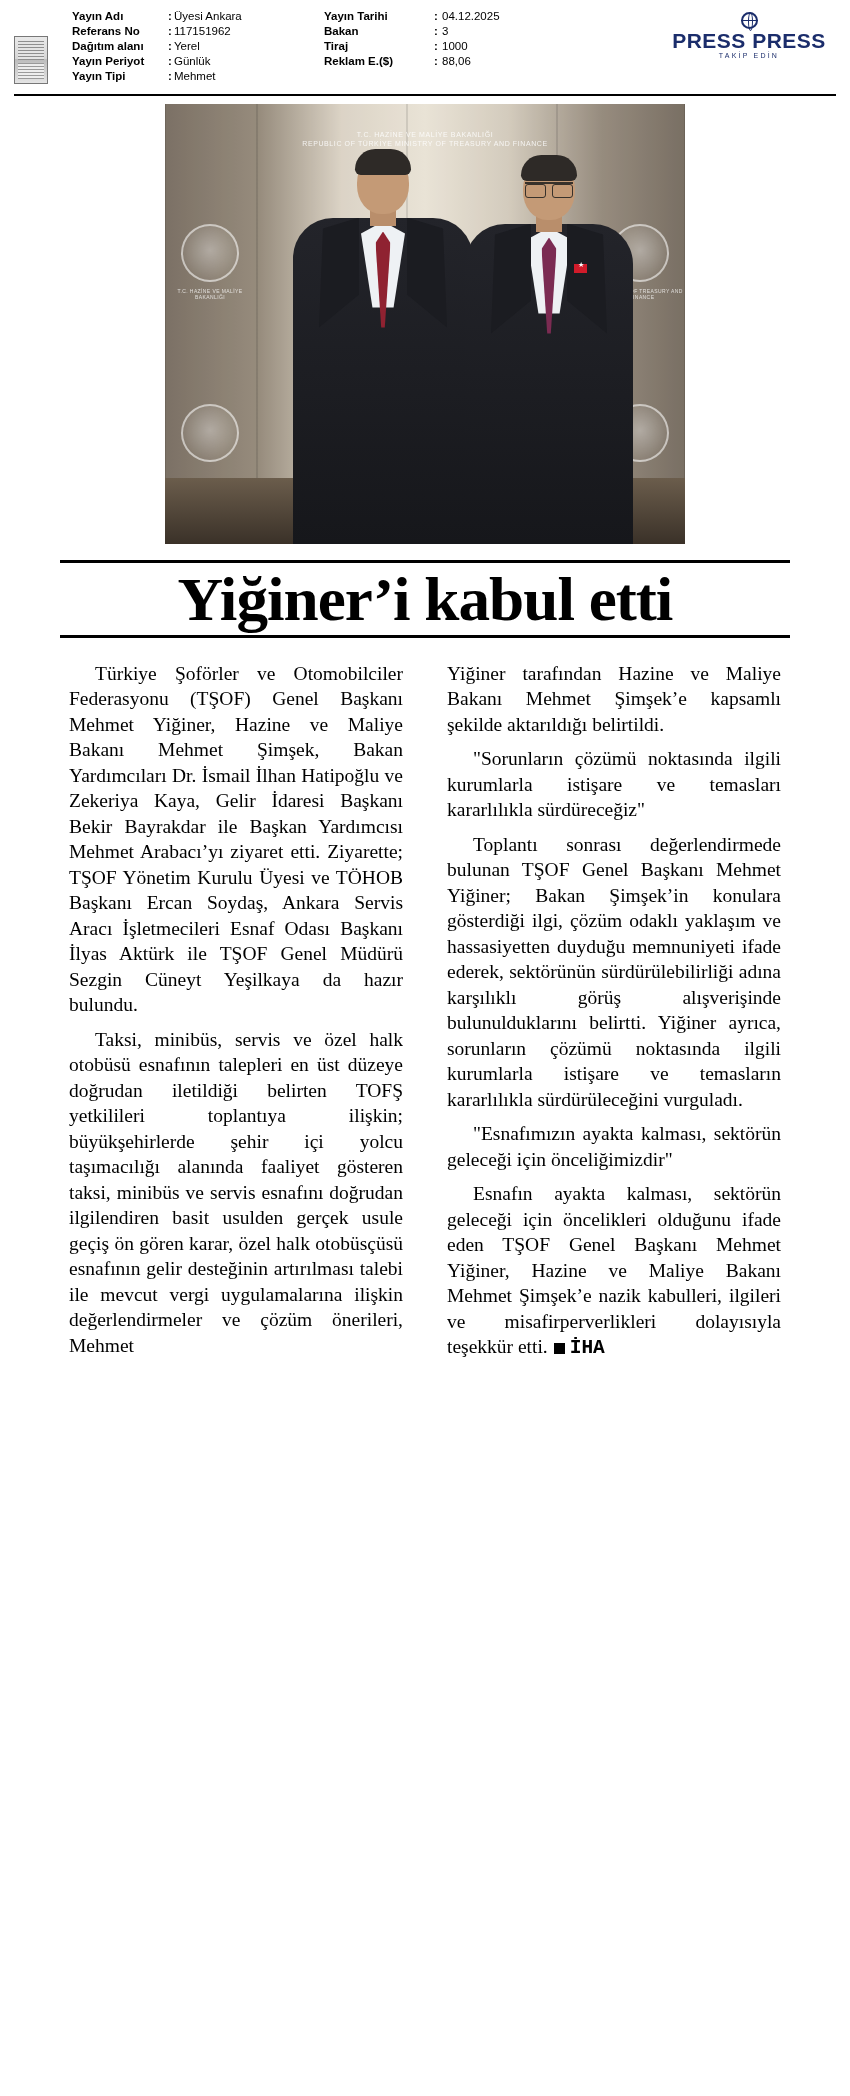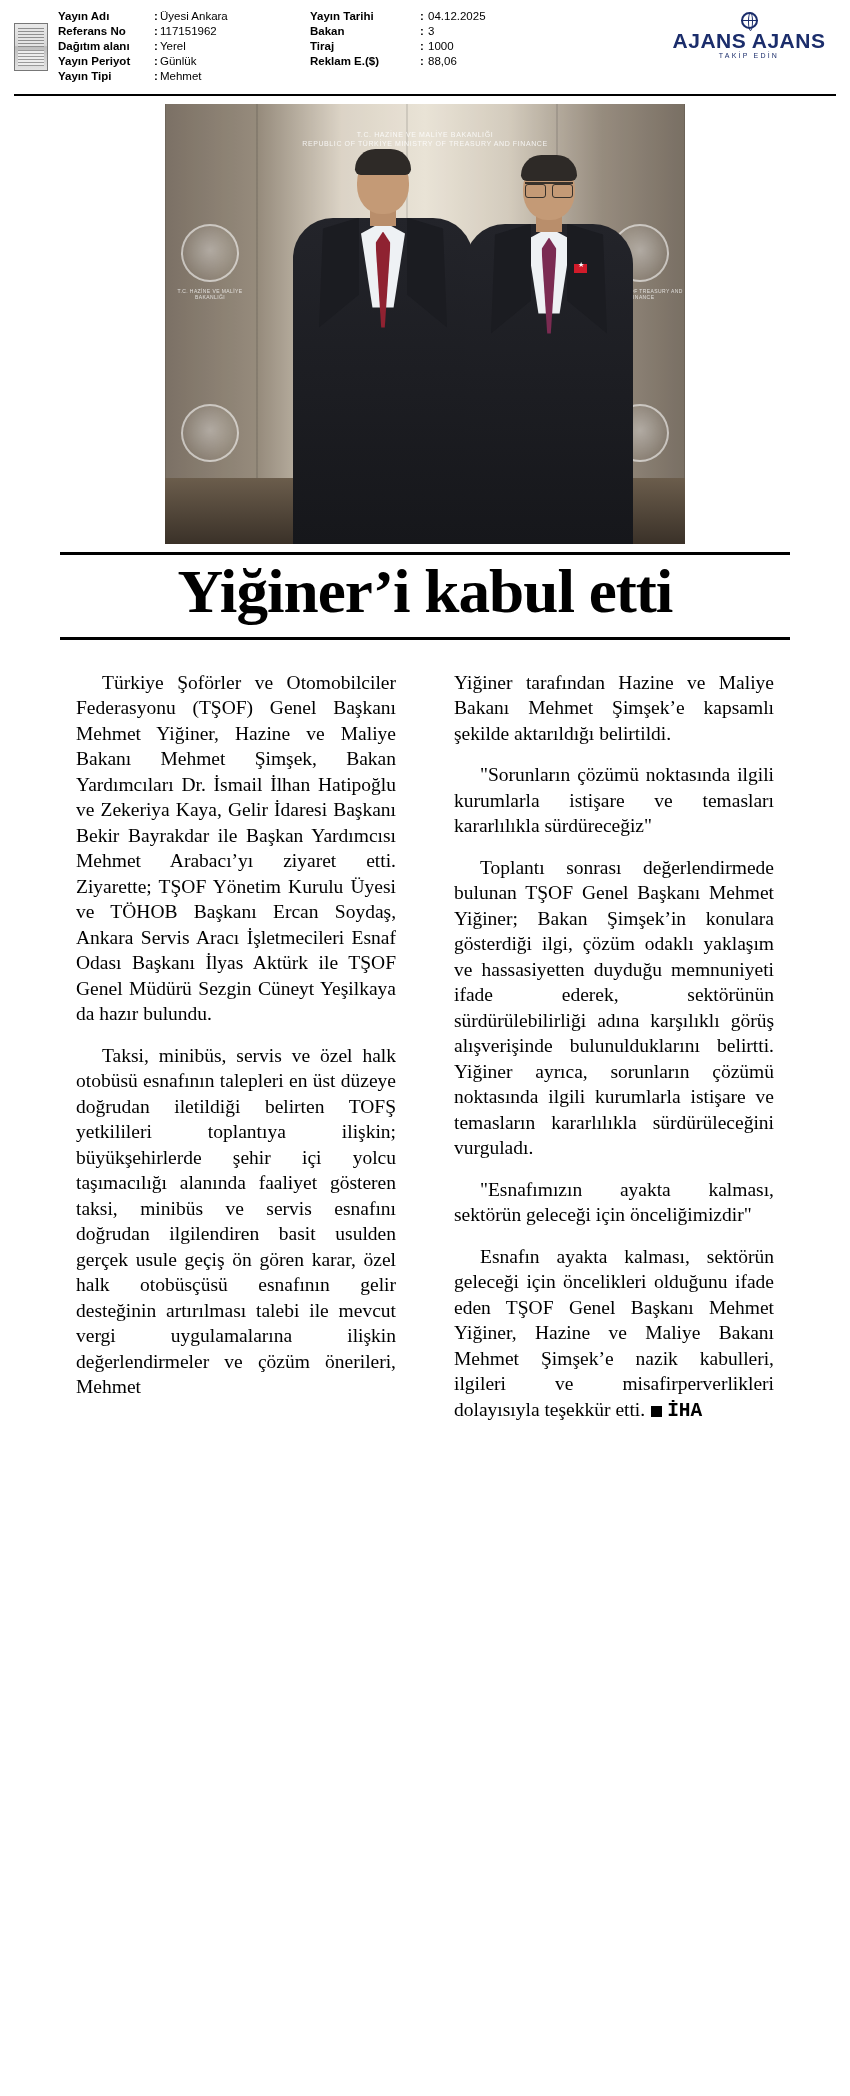--- a/index.html
+++ b/index.html
@@ -12,22 +12,22 @@
     color: #000;
     position: relative;
     overflow: hidden;
   }
 
   
   .header {
     position: relative;
     padding: 10px 14px 6px 14px;
     display: flex;
-    align-items: center;
-    gap: 10px;
+    align-items: flex-end;
+    gap: 24px;
   }
   .clip-thumb {
     width: 34px;
     height: 48px;
     border: 1px solid #777;
     background:
       linear-gradient(180deg,#e9e9e9 0%, #d6d6d6 48%, #bdbdbd 49%, #e4e4e4 100%);
     position: relative;
     flex: 0 0 auto;
     margin-top: 1px;
@@ -228,24 +228,24 @@
     position: absolute; top: 106px; right: 46px;
     width: 13px; height: 9px; background: #d11b2a;
   }
   .flag-pin::after {
     content:"★"; position: absolute; left: 4px; top: -3px;
     color: #fff; font-size: 7px;
   }
 
   
   .headline-wrap {
-    margin-top: 8px;
+    margin-top: 16px;
     border-top: 3px solid #000;
     border-bottom: 3px solid #000;
-    padding: 2px 0 12px 0;
+    padding: 2px 0 2px 0;
   }
   .headline {
     font-family: "Liberation Serif", serif;
     font-weight: bold;
     font-size: 62px;
     line-height: 68px;
     letter-spacing: -1px;
     text-align: center;
     white-space: nowrap;
     transform: scaleX(1.02);
@@ -259,21 +259,21 @@
   }
   .col {
     flex: 1 1 0;
     font-family: "Liberation Serif", serif;
     font-size: 19.5px;
     line-height: 25.5px;
     text-align: justify;
     text-justify: inter-word;
     hyphens: manual;
   }
-  .col p { margin: 16px; text-indent: 26px; }
+  .col p { margin: 9px; text-indent: 26px; }
   .col p.noindent { text-indent: 0; }
   .endmark {
     display: inline-block;
     width: 11px; height: 11px;
     background: #000;
     margin: 0 5px 0 6px;
     vertical-align: -1px;
   }
   .agency {
     font-weight: bold;
@@ -320,21 +320,21 @@
     <div class="meta-key">Yayın Tipi</div>
     <div class="meta-colon">:</div>
     <div class="meta-val">Mehmet</div>
     <div></div>
       <div></div>
       <div></div>
   </div>
 
   <div class="brand">
     <div class="brand-globe"></div>
-    <div class="brand-name">AJANS AJANS</div>
+    <div class="brand-name">PRESS PRESS</div>
     <div class="brand-sub">TAKİP EDİN</div>
   </div>
 </div>
 
 <div class="rule"></div>
 
 <div class="clip">
 
   <div class="photo">
     <div class="photo-bg"></div>

